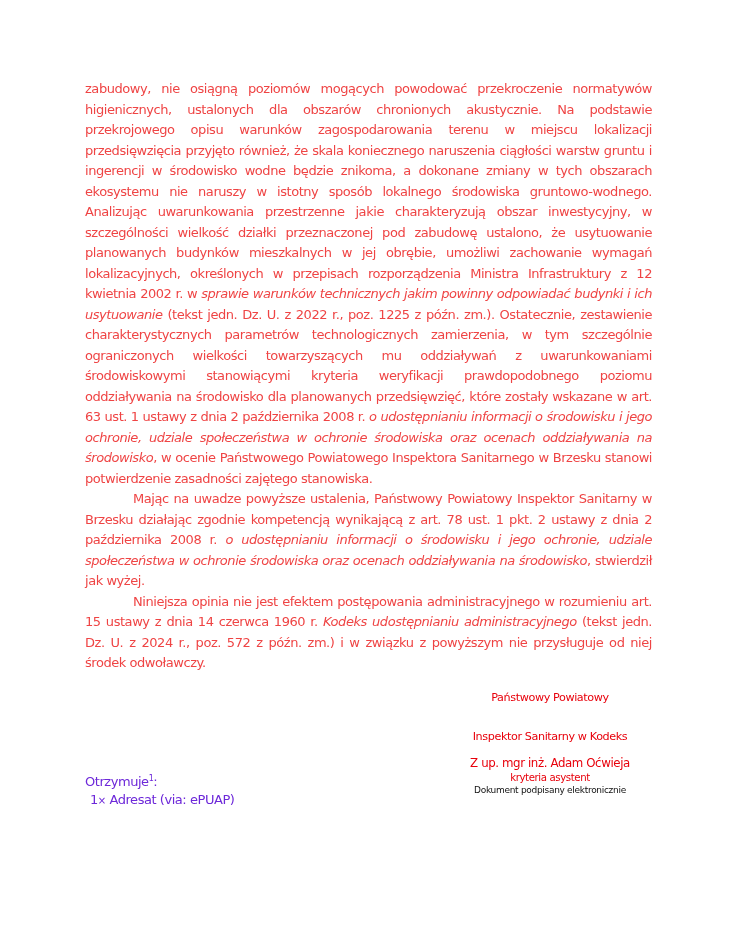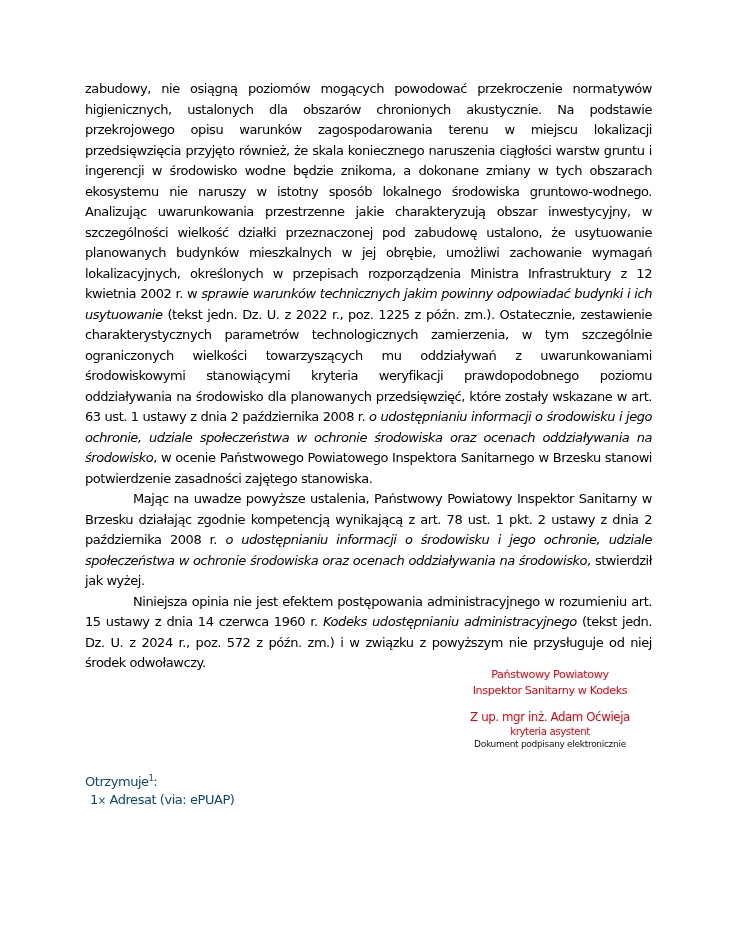--- a/index.html
+++ b/index.html
@@ -1,39 +1,39 @@
 <!DOCTYPE html>
 <html><head>
 <meta charset="utf-8">
 <style>
   html, body { margin: 0; padding: 0; background: #ffffff; }
   body { width: 735px; height: 932px; position: relative; overflow: hidden; }
   .page {
     position: absolute; left: 85px; top: 79px; width: 567px;
     font-family: "DejaVu Sans", sans-serif;
-    font-size: 13px; line-height: 20.5px; color: #000000;
+    font-size: 13px; line-height: 20.5px; color: #ef4444;
     letter-spacing: -0.45px;
   }
   .para { text-align: justify; margin: 0; }
   .indent { text-indent: 48px; }
   em { font-style: italic; }
   .signature {
     position: absolute; left: 440px; top: 667px; width: 220px;
     text-align: center; font-family: "DejaVu Sans", sans-serif;
     color: #e8000b; letter-spacing: -0.4px;
   }
-  .sig-line { font-size: 11.2px; line-height: 15.5px; }
+  .sig-line { font-size: 11.2px; line-height: 15.5px; margin-top: 23px; }
   .sig-gap { height: 11px; }
   .sig-name { font-size: 11.8px; line-height: 16px; }
   .sig-role { font-size: 10.2px; line-height: 13px; }
   .sig-note { font-size: 9px; line-height: 12px; color: #111111; letter-spacing: -0.3px; }
   .recipients {
     position: absolute; left: 85px; top: 773px; width: 400px;
     font-family: "DejaVu Sans", sans-serif; font-size: 13px; line-height: 17.5px;
-    color: #0c4a6e; letter-spacing: -0.45px;
+    color: #6d28d9; letter-spacing: -0.45px;
   }
   .recipients sup { font-size: 8px; vertical-align: 5px; line-height: 0; }
   .rec-item { padding-left: 5px; }
   .mult { font-size: 10px; }
   .underline { text-decoration: underline; }
 </style>
 </head>
 <body>
 
 <div class="page">

